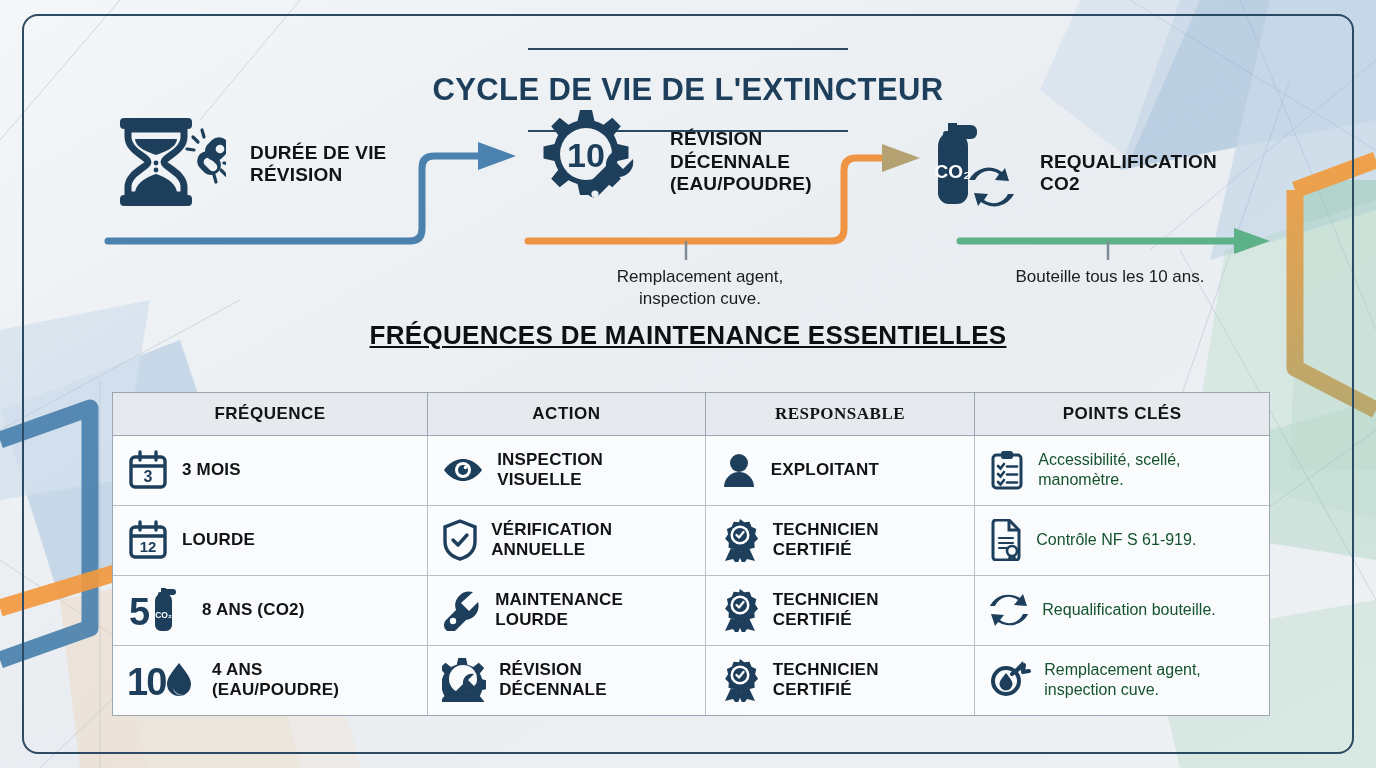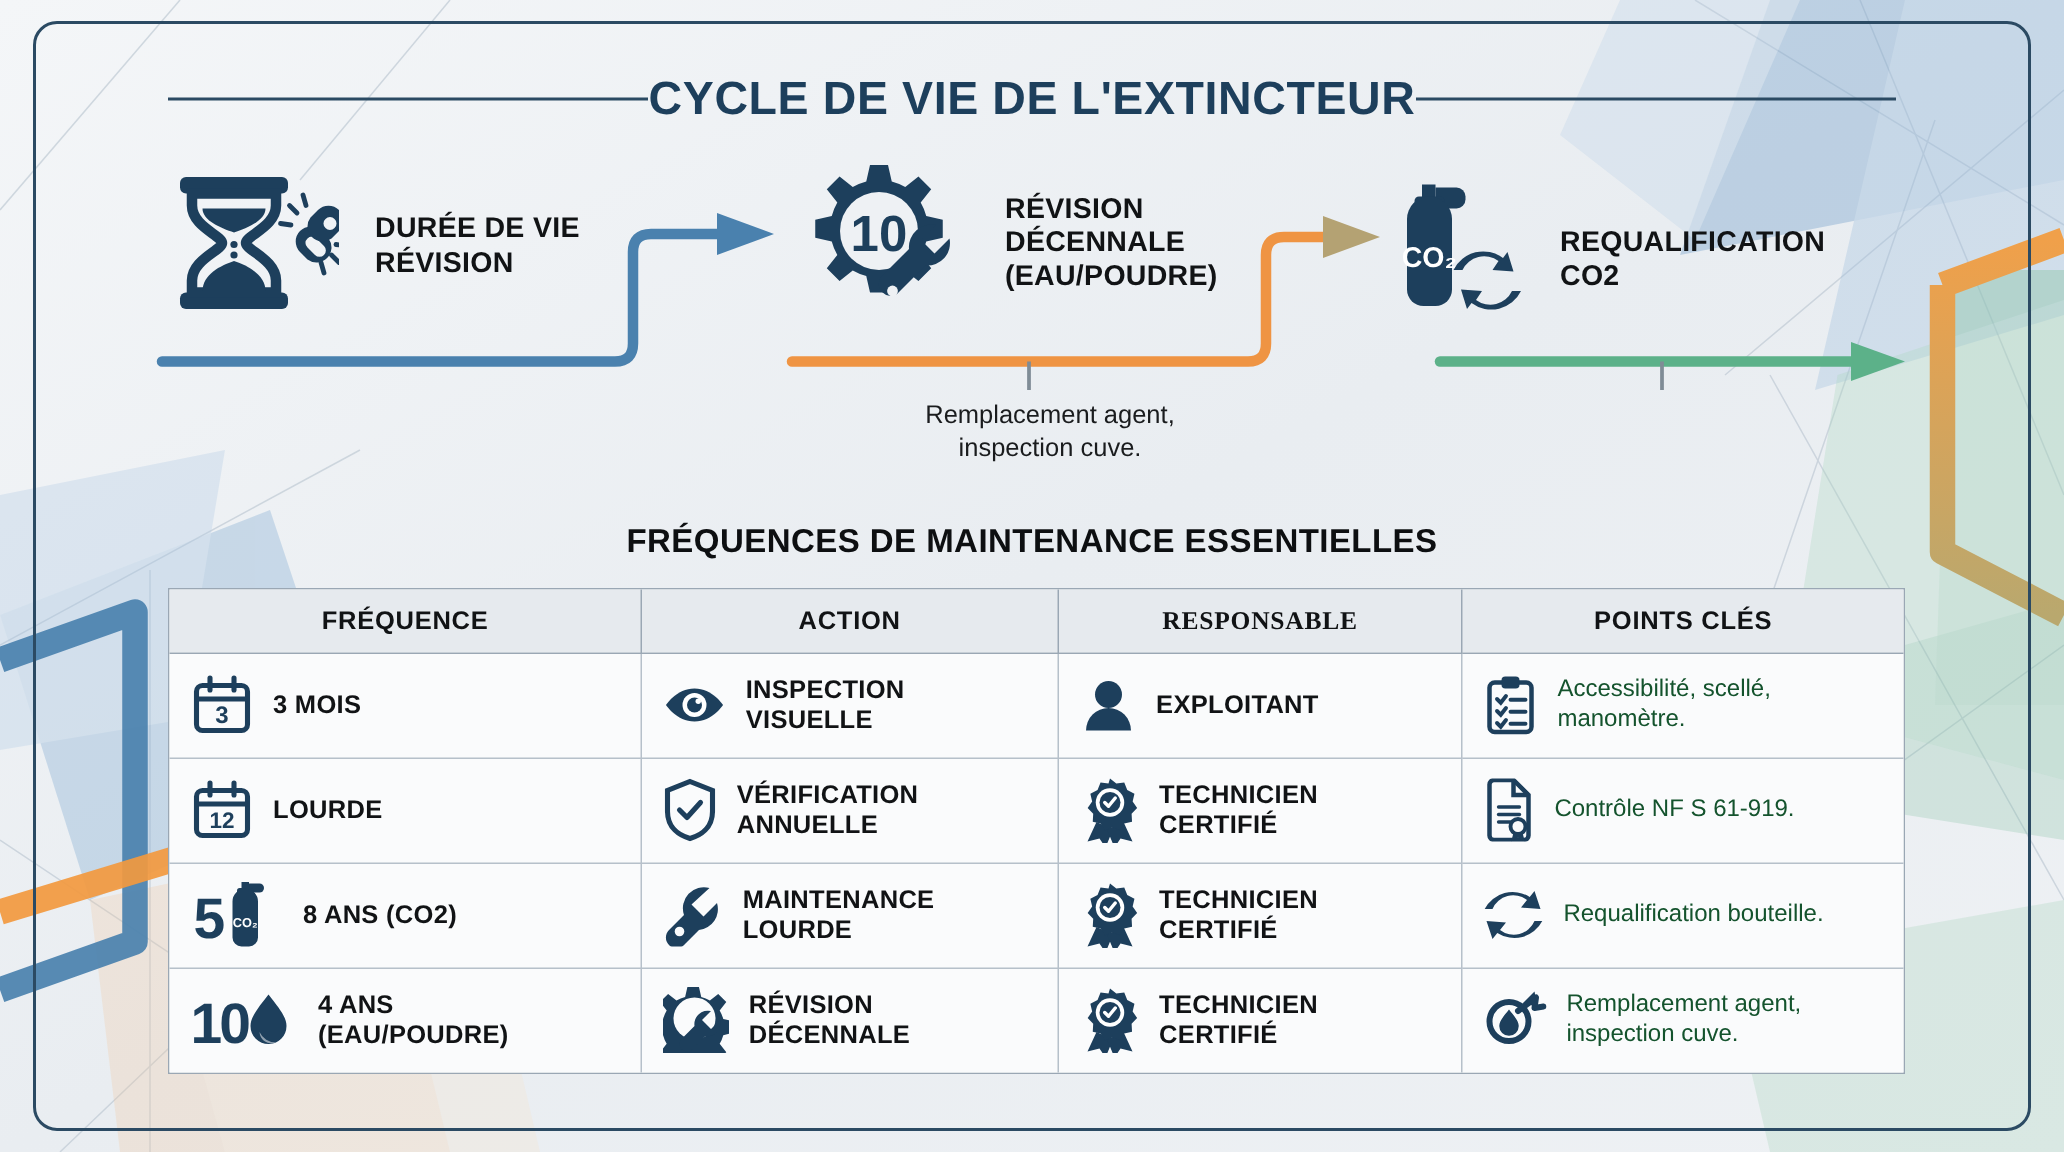--- a/index.html
+++ b/index.html
@@ -26,20 +26,22 @@
     z-index:5;
   }
 
   .page { position:absolute; inset:0; z-index:6; }
 
   
   .title-row {
     position:absolute;
     top:48px; left:0; right:0;
     display:flex; align-items:center; justify-content:center;
+    gap:22px;
+    flex-direction:column;
   }
   .title-rule { height:2px; background:#2b4a63; }
   .title-rule.left  { width:320px; }
   .title-rule.right { width:320px; }
   .main-title {
     font-size:31px; font-weight:bold;
     color:#1d3f5c; letter-spacing:0.4px;
     white-space:nowrap;
   }
 
@@ -59,24 +61,25 @@
   .caption {
     position:absolute;
     font-size:17px; color:#1a1c1e; line-height:1.28;
     text-align:center;
   }
   .cap-1 { left:560px; top:158px; width:280px; }
   .cap-2 { left:960px; top:158px; width:300px; }
 
   
   .table-title {
-    position:absolute; top:348px; left:0; right:0;
+    position:absolute; top:320px; left:0; right:0;
     text-align:center;
-    font-size:22px; font-weight:bold; color:#0d0f11;
+    font-size:26px; font-weight:bold; color:#0d0f11;
     letter-spacing:0.3px;
+    text-decoration:underline;
   }
 
   .table-wrap {
     position:absolute;
     left:112px; top:392px;
     width:1158px;
     border:1px solid #9aa7b4;
     background:#f7f9fa;
   }
   table { width:100%; border-collapse:collapse; }
@@ -281,20 +284,23 @@
       <span class="flow-label">
         <span>REQUALIFICATION</span><br>
         <span>CO2</span>
       </span>
     </div>
 
     <div class="caption cap-1">
       <span>Remplacement agent,</span><br>
       <span>inspection cuve.</span>
     </div>
+    <div class="caption cap-2">
+      <span>Bouteille tous les 10 ans.</span>
+    </div>
   </div>
 
   <h2 class="table-title">FRÉQUENCES DE MAINTENANCE ESSENTIELLES</h2>
 
   <div class="table-wrap">
     <table>
       <thead>
         <tr>
           <th class="col-freq">FRÉQUENCE</th>
           <th class="col-action">ACTION</th>

